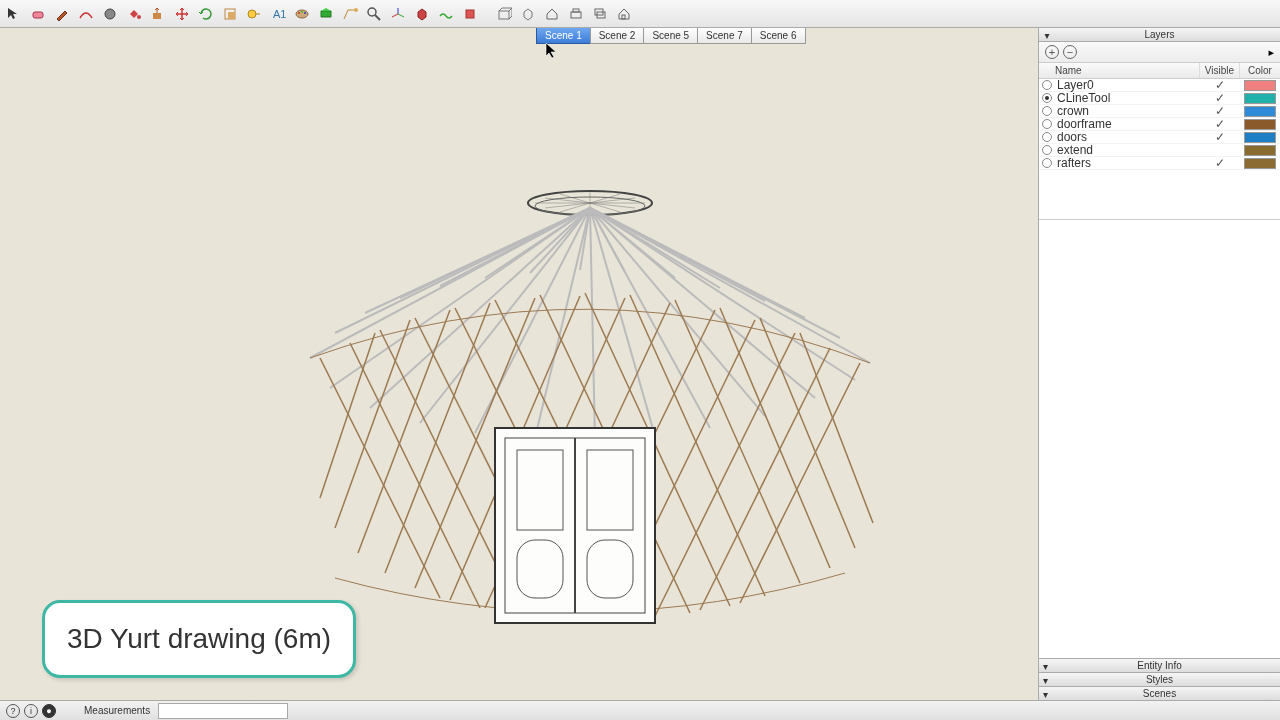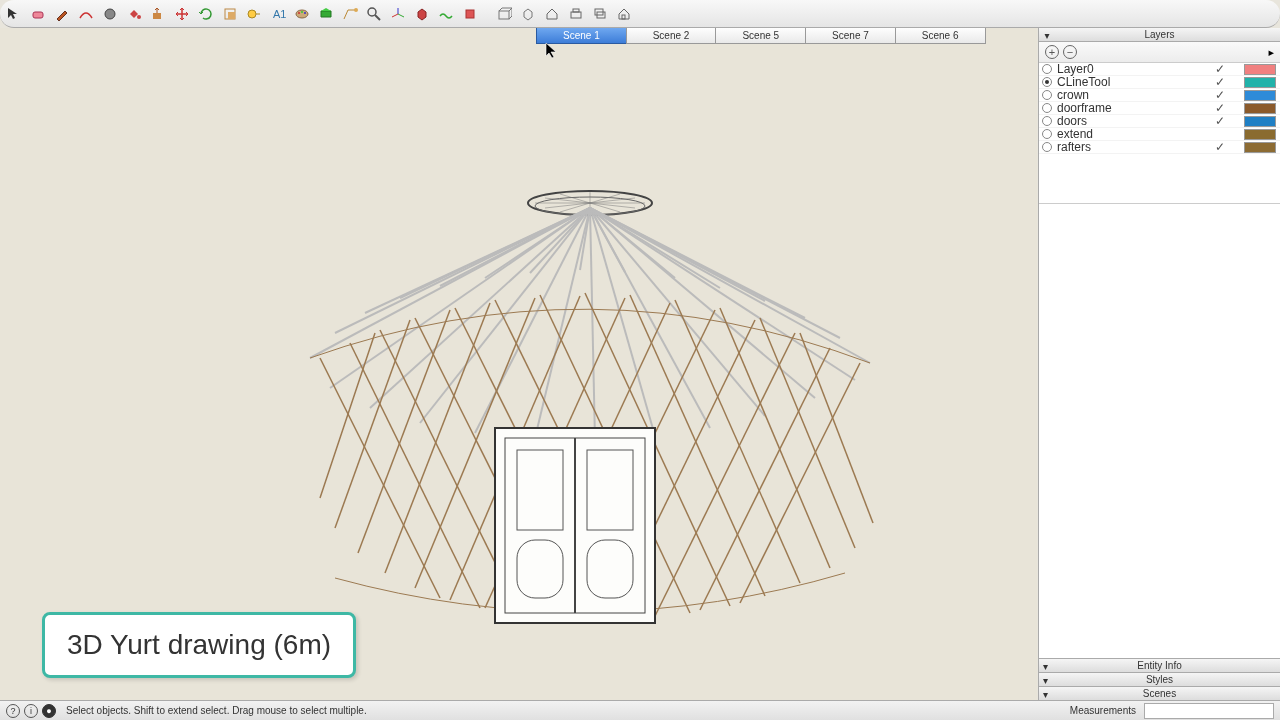--- a/index.html
+++ b/index.html
@@ -16,21 +16,20 @@
   position: absolute;
   top: 0; left: 0; right: 0;
   height: 28px;
   background: linear-gradient(#f8f8f8, #e5e5e5);
   border-bottom: 1px solid #aaa;
   display: flex;
   align-items: center;
   padding: 0 4px;
   gap: 4px;
   z-index: 10;
-  border-radius: 14px;
 }
 .tool-btn {
   width: 20px; height: 20px;
   display: flex;
   align-items: center;
   justify-content: center;
   cursor: pointer;
   border-radius: 2px;
 }
 .tool-btn svg { width: 16px; height: 16px; }
@@ -45,21 +44,21 @@
 }
 
 .scene-tabs {
   position: absolute;
   top: 28px;
   left: 537px;
   display: flex;
   z-index: 5;
 }
 .scene-tab {
-  padding: 2px 26px;
+  padding: 2px 8px;
   background: linear-gradient(#fefefe, #e9e9e9);
   border: 1px solid #999;
   border-top: none;
   font-size: 10px;
   color: #333;
   cursor: pointer;
   margin-left: -1px;
 }
 .scene-tab.active {
   background: linear-gradient(#6fa8f0, #3d7dd8);
@@ -81,22 +80,22 @@
   width: 620px;
   height: 480px;
 }
 
 .callout {
   position: absolute;
   left: 42px;
   bottom: 42px;
   background: #fff;
   border: 3px solid #3eb8a5;
-  border-radius: 8px;
-  padding: 14px 22px;
+  border-radius: 18px;
+  padding: 20px 22px;
   font-size: 28px;
   font-weight: 500;
   color: #333;
   box-shadow: 2px 2px 4px rgba(0,0,0,0.15);
 }
 
 .statusbar {
   position: absolute;
   bottom: 0; left: 0; right: 0;
   height: 20px;
@@ -490,20 +489,25 @@
   <div class="panel-title">
     <span class="collapse">▾</span>
     <span>Layers</span>
   </div>
   <div class="panel-body">
     <div class="layers-toolbar">
       <div class="circle-btn">+</div>
       <div class="circle-btn">−</div>
       <div class="arrow-btn">▸</div>
     </div>
+    <div class="layers-header">
+      <div class="col-name">Name</div>
+      <div class="col-vis">Visible</div>
+      <div class="col-color">Color</div>
+    </div>
     <div class="layers-list" id="layers-list">
         <div class="layer-row">
           <div class="layer-radio"></div>
           <div class="layer-name">Layer0</div>
           <div class="layer-check">✓</div>
           <div class="layer-color" style="background: rgb(240, 128, 128);"></div>
         </div>
         <div class="layer-row">
           <div class="layer-radio active"></div>
           <div class="layer-name">CLineTool</div>
@@ -554,16 +558,15 @@
   <div class="panel-collapsed">
     <span class="collapse">▾</span>
     <span>Scenes</span>
   </div>
 </div>
 
 <div class="statusbar">
   <div class="status-icon">?</div>
   <div class="status-icon">i</div>
   <div class="status-icon" style="background:#333;color:#fff;border-color:#333">●</div>
-  <div class="status-text">Select objects. Shift to extend select. Drag mouse to select multiple.</div>
   <div class="measurements-label">Measurements</div>
   <div class="measurements-box"></div>
 </div>
 
 </body></html>

